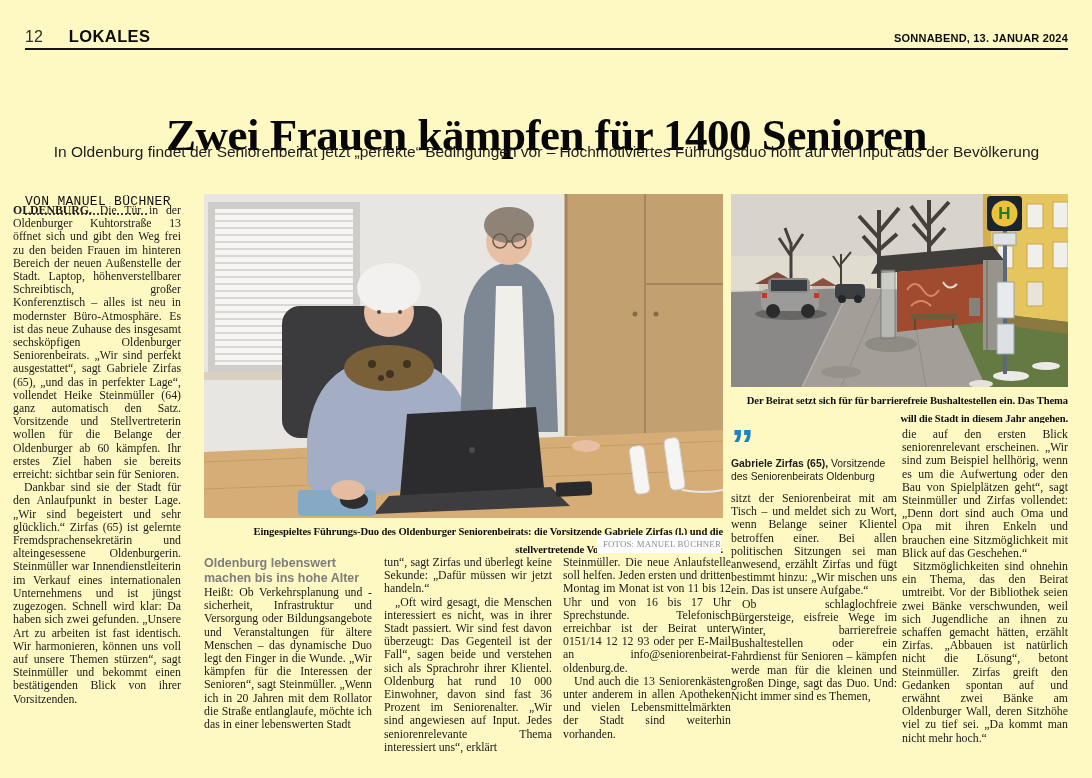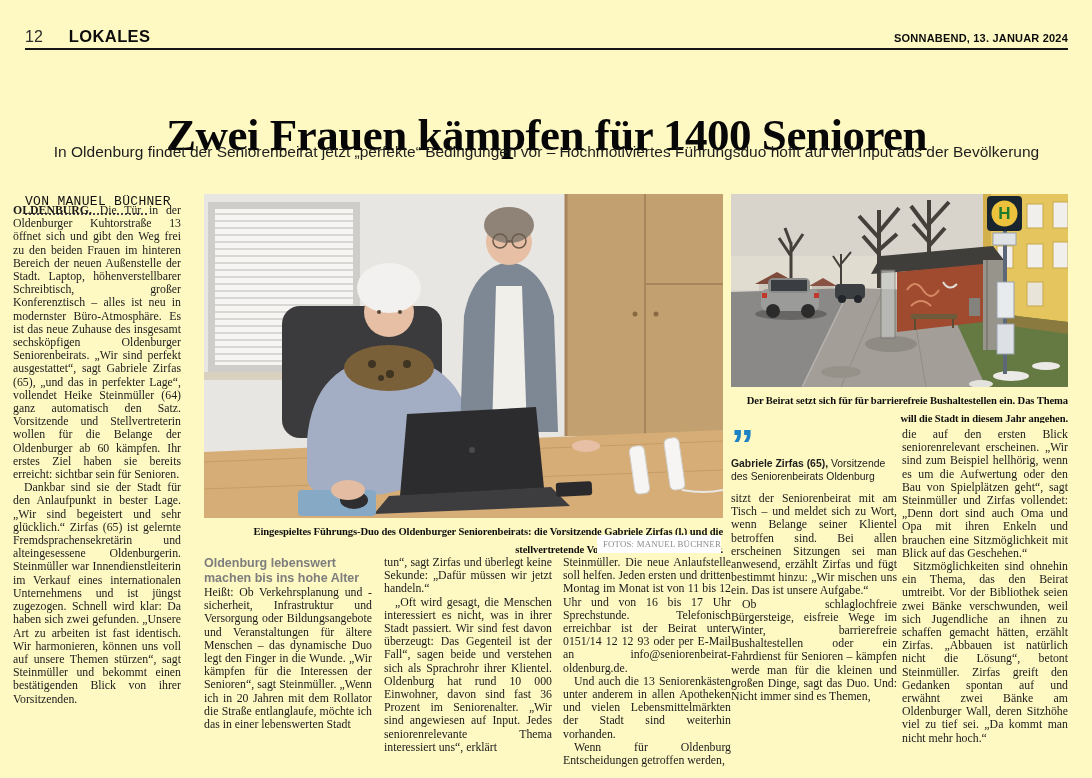--- a/index.html
+++ b/index.html
@@ -274,32 +274,31 @@
   </div>
 
   <div class="col col3">
     <p>tun“, sagt Zirfas und überlegt keine Sekunde: „Dafür müssen wir jetzt handeln.“</p>
     <p class="ind">„Oft wird gesagt, die Menschen interessiert es nicht, was in ihrer Stadt passiert. Wir sind fest davon überzeugt: Das Gegenteil ist der Fall“, sagen beide und verstehen sich als Sprachrohr ihrer Klientel. Oldenburg hat rund 10 000 Einwohner, davon sind fast 36 Prozent im Seniorenalter. „Wir sind angewiesen auf Input. Jedes seniorenrelevante Thema interessiert uns“, erklärt</p>
   </div>
 
   <div class="col col4">
     <p>Steinmüller. Die neue Anlaufstelle soll helfen. Jeden ersten und dritten Montag im Monat ist von 11 bis 12 Uhr und von 16 bis 17 Uhr Sprechstunde. Telefonisch erreichbar ist der Beirat unter 0151/14 12 12 93 oder per E-Mail an info@seniorenbeirat-oldenburg.de.</p>
     <p class="ind">Und auch die 13 Seniorenkästen unter anderem in allen Apotheken und vielen Lebensmittelmärkten der Stadt sind weiterhin vorhanden.</p>
-    <p class="ind">Wenn für Oldenburg Entscheidungen getroffen werden,</p>
   </div>
 
   <div class="col col5">
     <div class="pullquote">
       <span class="quote-mark" id="quote-mark" style="color: rgb(29, 131, 196);">”</span>
       <p class="quote-attr">
         <span class="nm">Gabriele Zirfas (65),</span>
         <span>Vorsitzende des Seniorenbeirats Oldenburg</span>
       </p>
     </div>
-    <p>sitzt der Seniorenbeirat mit am Tisch – und meldet sich zu Wort, wenn Belange seiner Klientel betroffen sind. Bei allen erscheinen Sitzungen sei man anwesend, erzählt Zirfas und fügt bestimmt hinzu: „Wir mischen uns ein. Das ist unsere Aufgabe.“</p>
+    <p>sitzt der Seniorenbeirat mit am Tisch – und meldet sich zu Wort, wenn Belange seiner Klientel betroffen einer. Bei allen politischen Sitzungen sei man anwesend, erzählt Zirfas und fügt bestimmt hinzu: „Wir mischen uns ein. Das ist unsere Aufgabe.“</p>
     <p class="ind">Ob schlaglochfreie Bürgersteige, eisfreie Wege im Winter, barrierefreie Bushaltestellen oder ein Fahrdienst für Senioren – kämpfen werde man für die kleinen und großen Dinge, sagt das Duo. Und: Nicht immer sind es Themen,</p>
   </div>
 
   <div class="col col6">
     <p>die auf den ersten Blick seniorenrelevant erscheinen. „Wir sind zum Beispiel hellhörig, wenn es um die Aufwertung oder den Bau von Spielplätzen geht“, sagt Steinmüller und Zirfas vollendet: „Denn dort sind auch Oma und Opa mit ihren Enkeln und brauchen eine Sitzmöglichkeit mit Blick auf das Geschehen.“</p>
     <p class="ind">Sitzmöglichkeiten sind ohnehin ein Thema, das den Beirat umtreibt. Vor der Bibliothek seien zwei Bänke verschwunden, weil sich Jugendliche an ihnen zu schaffen gemacht hätten, erzählt Zirfas. „Abbauen ist natürlich nicht die Lösung“, betont Steinmüller. Zirfas greift den Gedanken spontan auf und erwähnt zwei Bänke am Oldenburger Wall, deren Sitzhöhe viel zu tief sei. „Da kommt man nicht mehr hoch.“</p>
   </div>
 
 </div>
 

